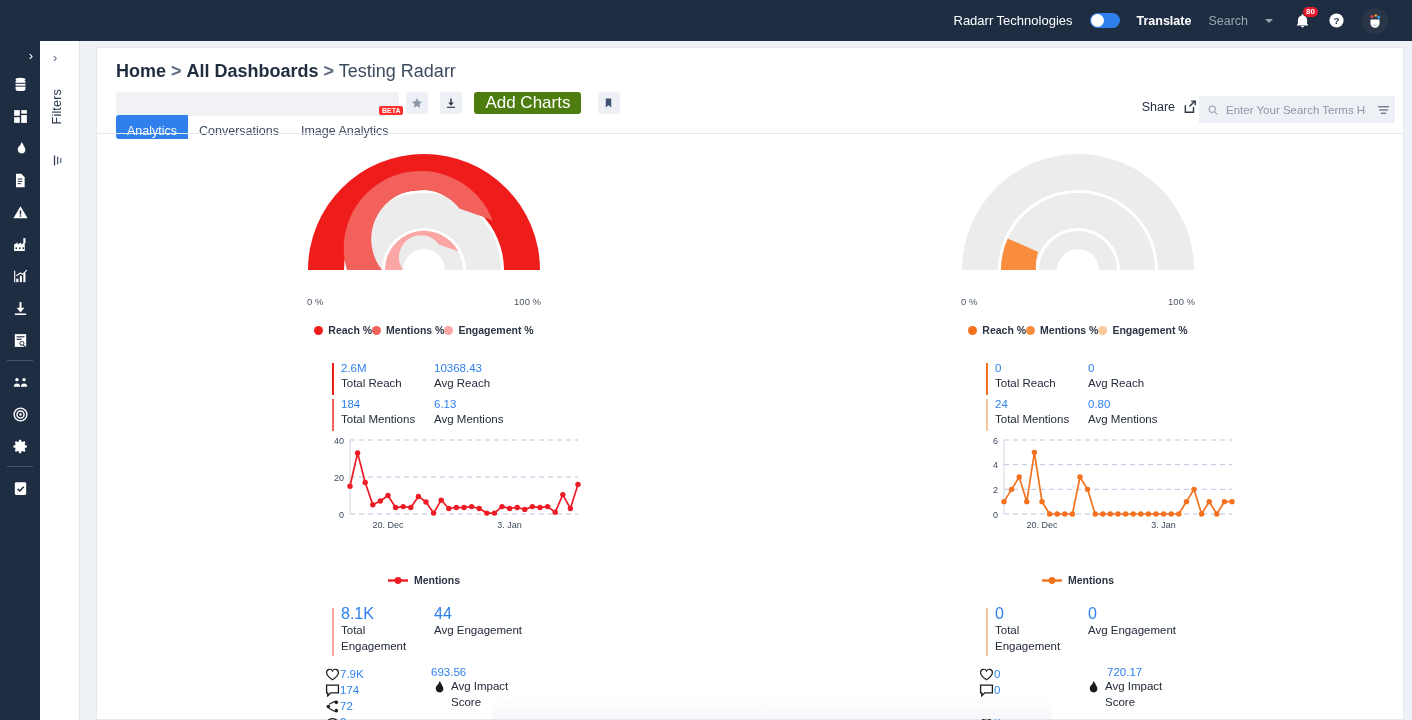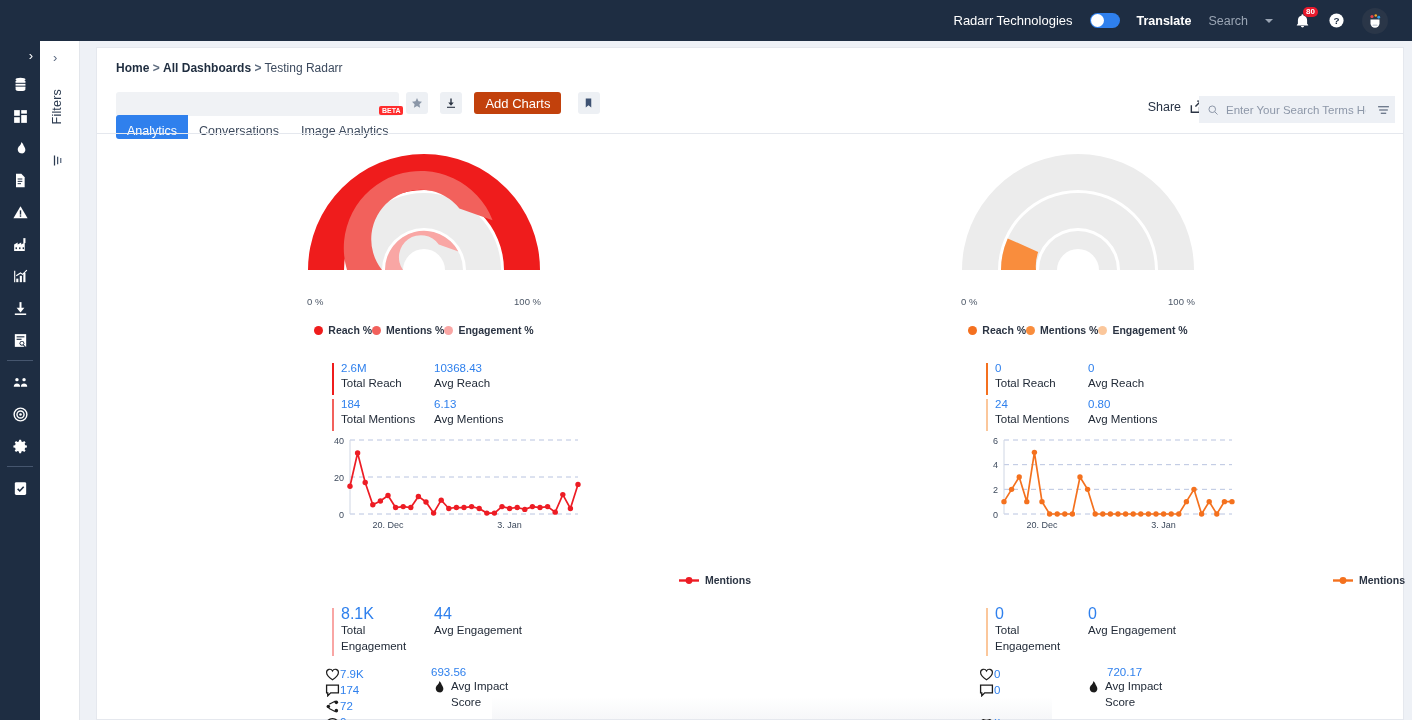--- a/index.html
+++ b/index.html
@@ -65,44 +65,44 @@
   }
   .filters-bars { position:absolute; left:12px; top:112px; cursor:pointer; }
 
   
   .page { position:absolute; left:80px; top:41px; width:1332px; height:679px; background:#eef1f6; }
   .card {
     position:absolute; left:16px; top:6px; width:1308px; height:673px;
     background:#ffffff; border:1px solid #e5e8ee;
   }
 
-  .breadcrumb { position:absolute; left:19px; top:13px; font-size:12px; color:#3c4a5e; }
+  .breadcrumb { position:absolute; left:19px; top:13px; font-size:18px; color:#3c4a5e; }
   .breadcrumb b { color:#1f2d3f; font-weight:700; }
   .breadcrumb .sep { color:#5c6a7d; font-weight:700; }
 
   .toolbar { position:absolute; left:19px; top:44px; right:0; height:32px; }
   .tabgroup { display:flex; align-items:center; background:#f0f2f5; border-radius:3px; overflow:visible; height:24px; position:relative; float:left; }
   .tab {
     font-size:12.5px; padding:4px 11px; height:24px; line-height:24px; color:#3d4a5d; cursor:pointer; white-space:nowrap;margin-top:45px;
   }
   .tab.active { background:#2f80ed; color:#fff; border-radius:3px 0 0 3px; font-weight:400; }
   .beta-badge {
     position:absolute; right:-4px; top:-9px; background:#ff2d2d; color:#fff; font-size:7px;
     font-weight:700; padding:1px 3px; border-radius:2px; line-height:1;
   }
   .sq-btn {
     width:22px;height:22px;background:#edf0f4;border-radius:3px;display:inline-flex;
     align-items:center;justify-content:center;cursor:pointer;margin-left:7px; vertical-align:top;
   }
   .add-charts {
     display:inline-flex;align-items:center;justify-content:center;height:22px;padding:0 11px;
-    background:#c2410c;color:#fff;font-size:13px;border-radius:3px;cursor:pointer;margin-left:8px;vertical-align:top;
-  }
-
-  .share-wrap { position:absolute; right:200px; top:8px; display:flex;align-items:center;gap:8px; cursor:pointer; }
+    background:#4d7c0f;color:#fff;font-size:17px;border-radius:3px;cursor:pointer;margin-left:8px;vertical-align:top;
+  }
+
+  .share-wrap { position:absolute; right:206px; top:8px; display:flex;align-items:center;gap:8px; cursor:pointer; }
   .share-lbl { font-size:12.5px; color:#273244; }
   .searchbox {
     position:absolute; right:8px; top:4px; width:196px; height:27px; background:#edf0f5;
     display:flex; align-items:center; padding:0 8px; gap:7px;
   }
   .searchbox input {
     border:none; outline:none; background:transparent; font-size:11.5px; color:#3c4a5e;
     font-family:"Liberation Sans",sans-serif; width:140px;
   }
   .searchbox input::placeholder { color:#8d97a8; }
@@ -129,21 +129,21 @@
 
   .stats { position:absolute; top:227px; left:0; width:654px; }
   .stat-row { display:flex; position:relative; height:36px; }
   .stat-cell { position:relative; width:102px; }
   .stat-bar { position:absolute; left:0; top:2px; width:2px; height:32px; }
   .stat-val { font-size:11.5px; color:#2f80ed; line-height:15px; }
   .stat-lbl { font-size:11.5px; color:#222b38; line-height:15px; }
   .stat-pad { padding-left:9px; }
 
   .linechart { position:absolute; top:300px; left:0; width:654px; height:140px; }
-  .lc-legend { position:absolute; top:444px; width:100%; display:flex; justify-content:flex-end; align-items:center; gap:6px; }
+  .lc-legend { position:absolute; top:444px; width:100%; display:flex; justify-content:center; align-items:center; gap:6px; }
   .lc-legend .lb { font-size:10.5px; font-weight:700; color:#2b3443; }
 
   .eng { position:absolute; top:470px; left:0; width:654px; }
   .eng-row { display:flex; position:relative; }
   .eng-cell { position:relative; width:102px; }
   .eng-val { font-size:16px; color:#2f80ed; line-height:16px; }
   .eng-lbl { font-size:11.5px; color:#222b38; line-height:16px; }
 
   .metrics { position:absolute; top:530px; left:0; width:654px; }
   .mrow { display:flex; align-items:center; height:16px; gap:0; }

